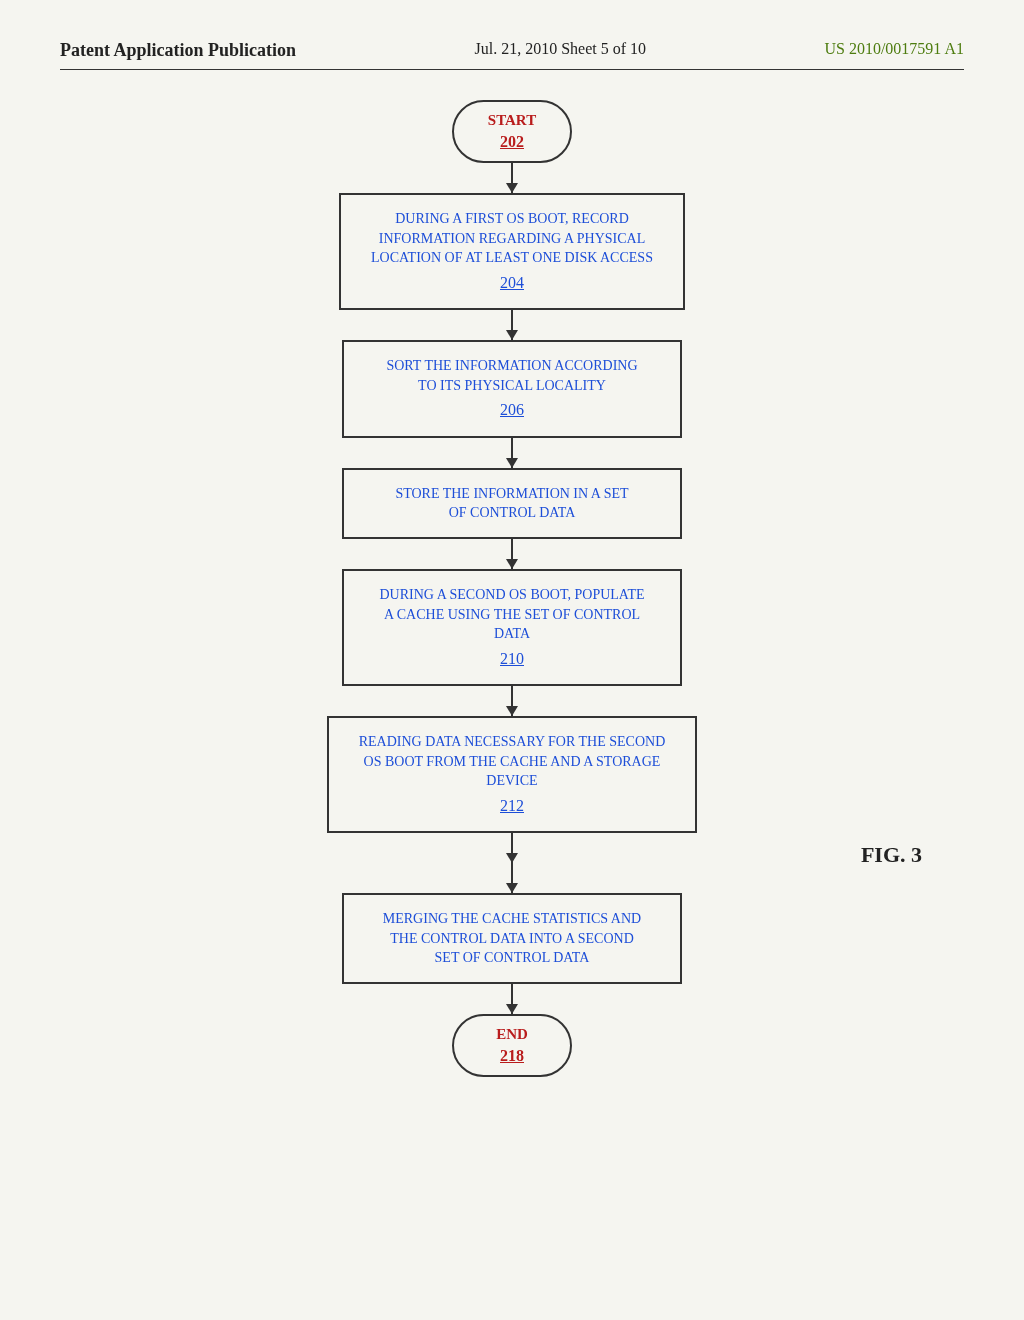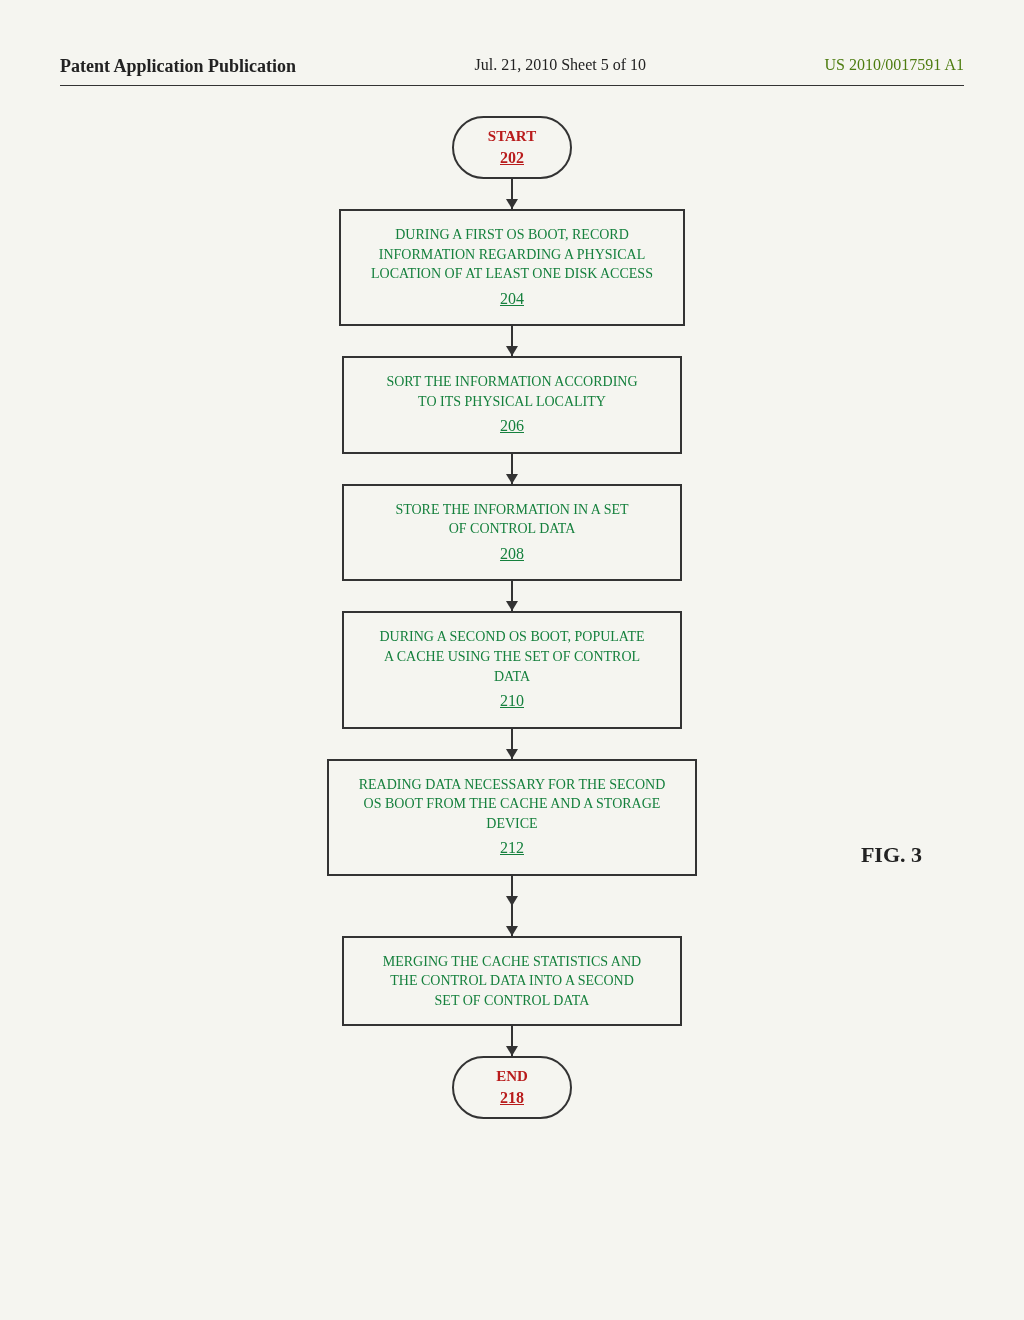--- a/index.html
+++ b/index.html
@@ -10,21 +10,21 @@
       font-family: 'Times New Roman', Times, serif;
       position: relative;
       overflow: hidden;
     }
 
     .page {
       width: 1024px;
       height: 928px;
       background: #f5f5f0;
       position: relative;
-      padding: 56px 60px;
+      padding: 40px 60px;
       font-family: Liberation Serif, serif;
     }
 
     .header {
       display: flex;
       justify-content: space-between;
       align-items: flex-start;
       margin-bottom: 30px;
       border-bottom: 1px solid #333;
       padding-bottom: 8px;
@@ -67,21 +67,21 @@
       color: #b91c1c;
       min-width: 120px;
     }
 
     .rect-box {
       border: 2px solid #333;
       padding: 14px 30px;
       text-align: center;
       background: #f5f5f0;
       font-size: 14px;
-      color: #15803d;
+      color: #1d4ed8;
       min-width: 340px;
       max-width: 380px;
       line-height: 1.4;
     }
 
     .box-number {
       display: block;
       text-decoration: underline;
       font-size: 16px;
       margin-top: 4px;
@@ -146,21 +146,20 @@
 
     <div class="rect-box">
       <span>SORT THE INFORMATION ACCORDING<br>TO ITS PHYSICAL LOCALITY</span>
       <span class="box-number">206</span>
     </div>
 
     <div class="arrow"></div>
 
     <div class="rect-box">
       <span>STORE THE INFORMATION IN A SET<br>OF CONTROL DATA</span>
-      <span class="box-number">208</span>
     </div>
 
     <div class="arrow"></div>
 
     <div class="rect-box">
       <span>DURING A SECOND OS BOOT, POPULATE<br>A CACHE USING THE SET OF CONTROL<br>DATA</span>
       <span class="box-number">210</span>
     </div>
 
     <div class="arrow"></div>

